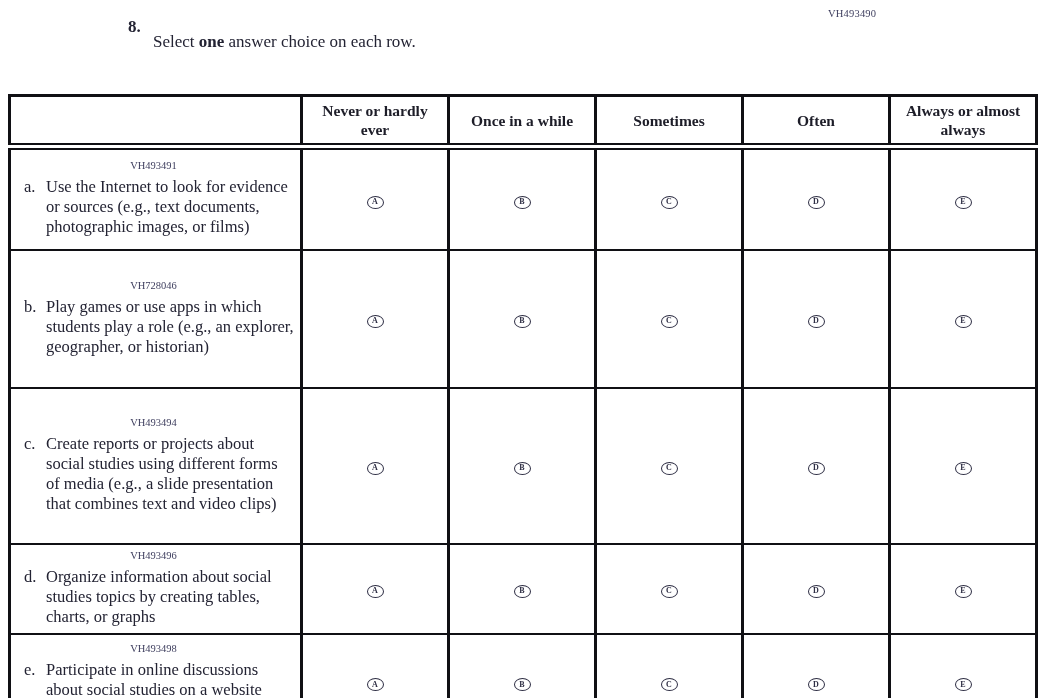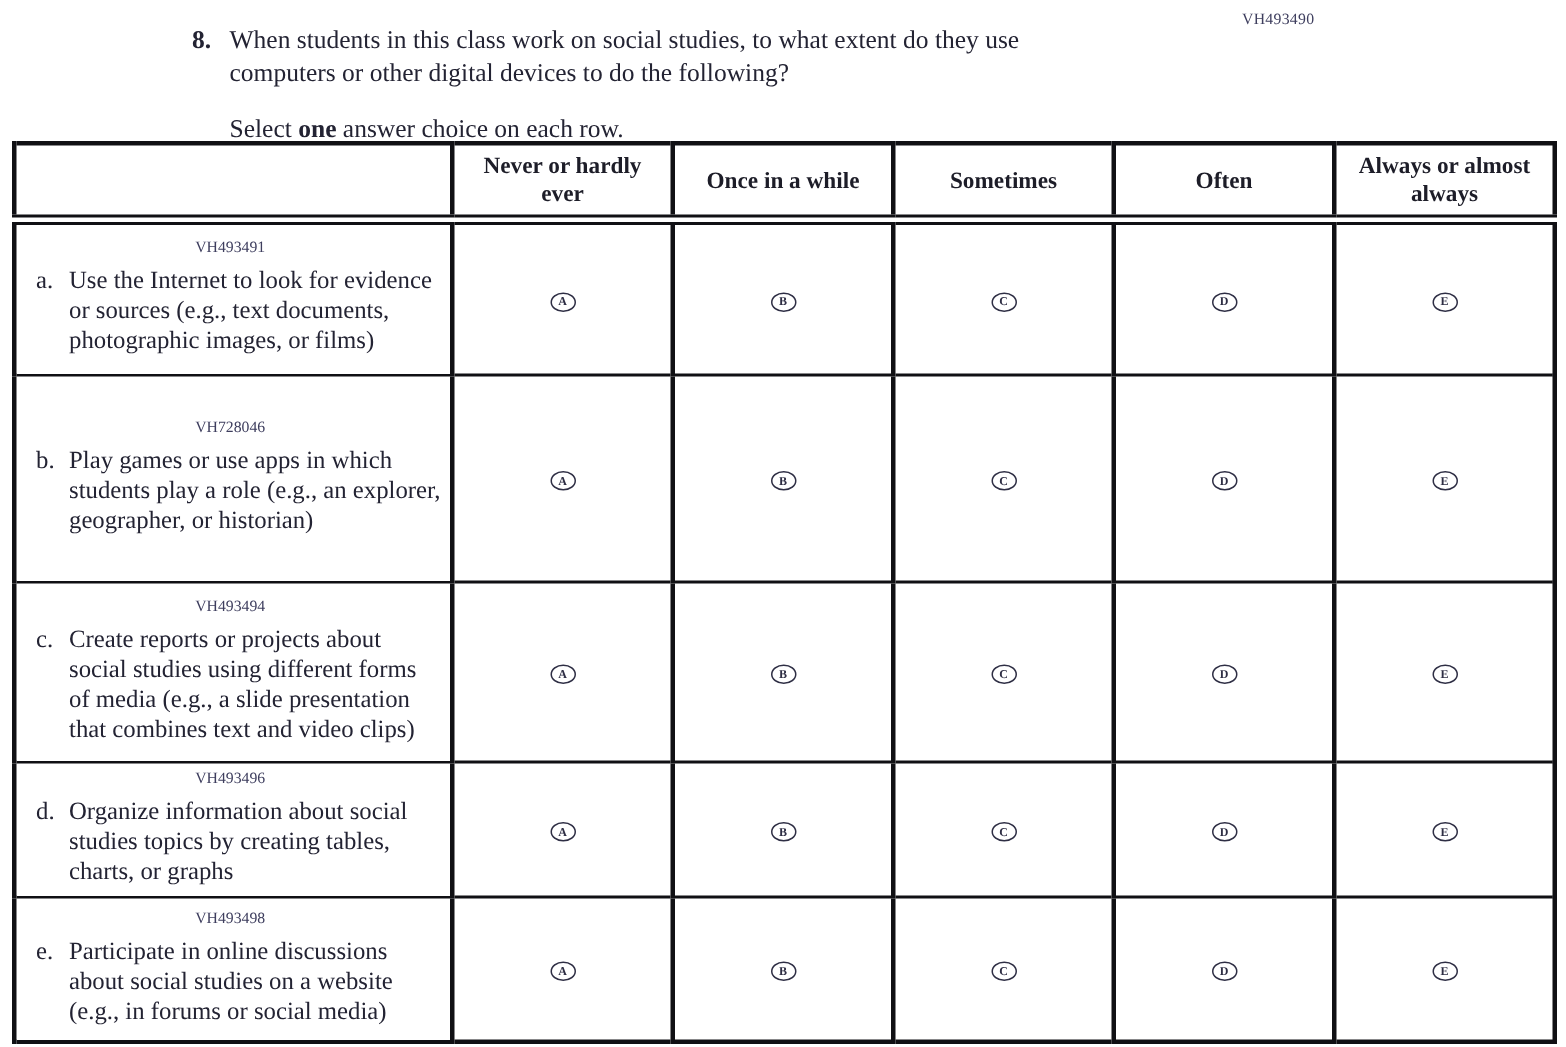--- a/index.html
+++ b/index.html
@@ -122,33 +122,32 @@
     font-size: 8px;
     line-height: 1;
     font-weight: bold;
     color: #2e2e44;
     cursor: pointer;
     user-select: none;
   }
 
   tr.row-a { height: 103px; }
   tr.row-b { height: 138px; }
-  tr.row-c { height: 120px; }
+  tr.row-c { height: 156px; }
   tr.row-d { height: 90px; }
   tr.row-e { height: 97px; }
 </style>
 </head>
 <body>
 
 <div class="doc-id">VH493490</div>
 
 <div class="question-block">
   <span class="qnum">8.</span>
   <div class="qbody">
-    <div class="qtext">When students in this class work on social studies, to what extent do they use computers or other digital devices to do the following?</div>
     <div class="instruction"><span>Select </span><b>one</b><span> answer choice on each row.</span></div>
   </div>
 </div>
 
 <table class="grid">
   <colgroup>
     <col class="stub-col">
     <col class="choice-col">
       <col class="choice-col">
       <col class="choice-col">

